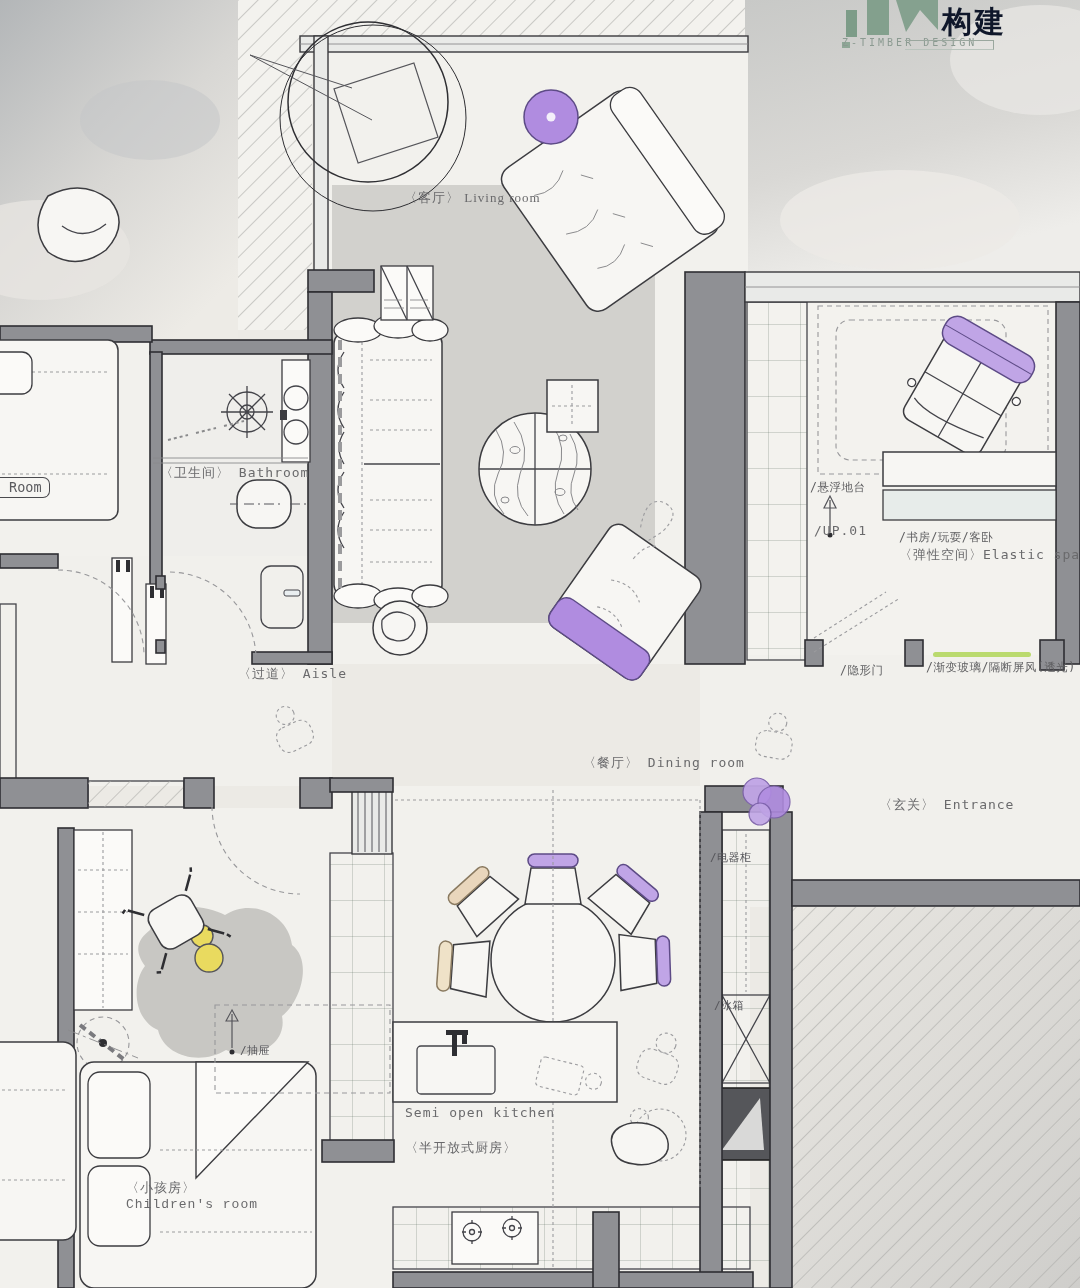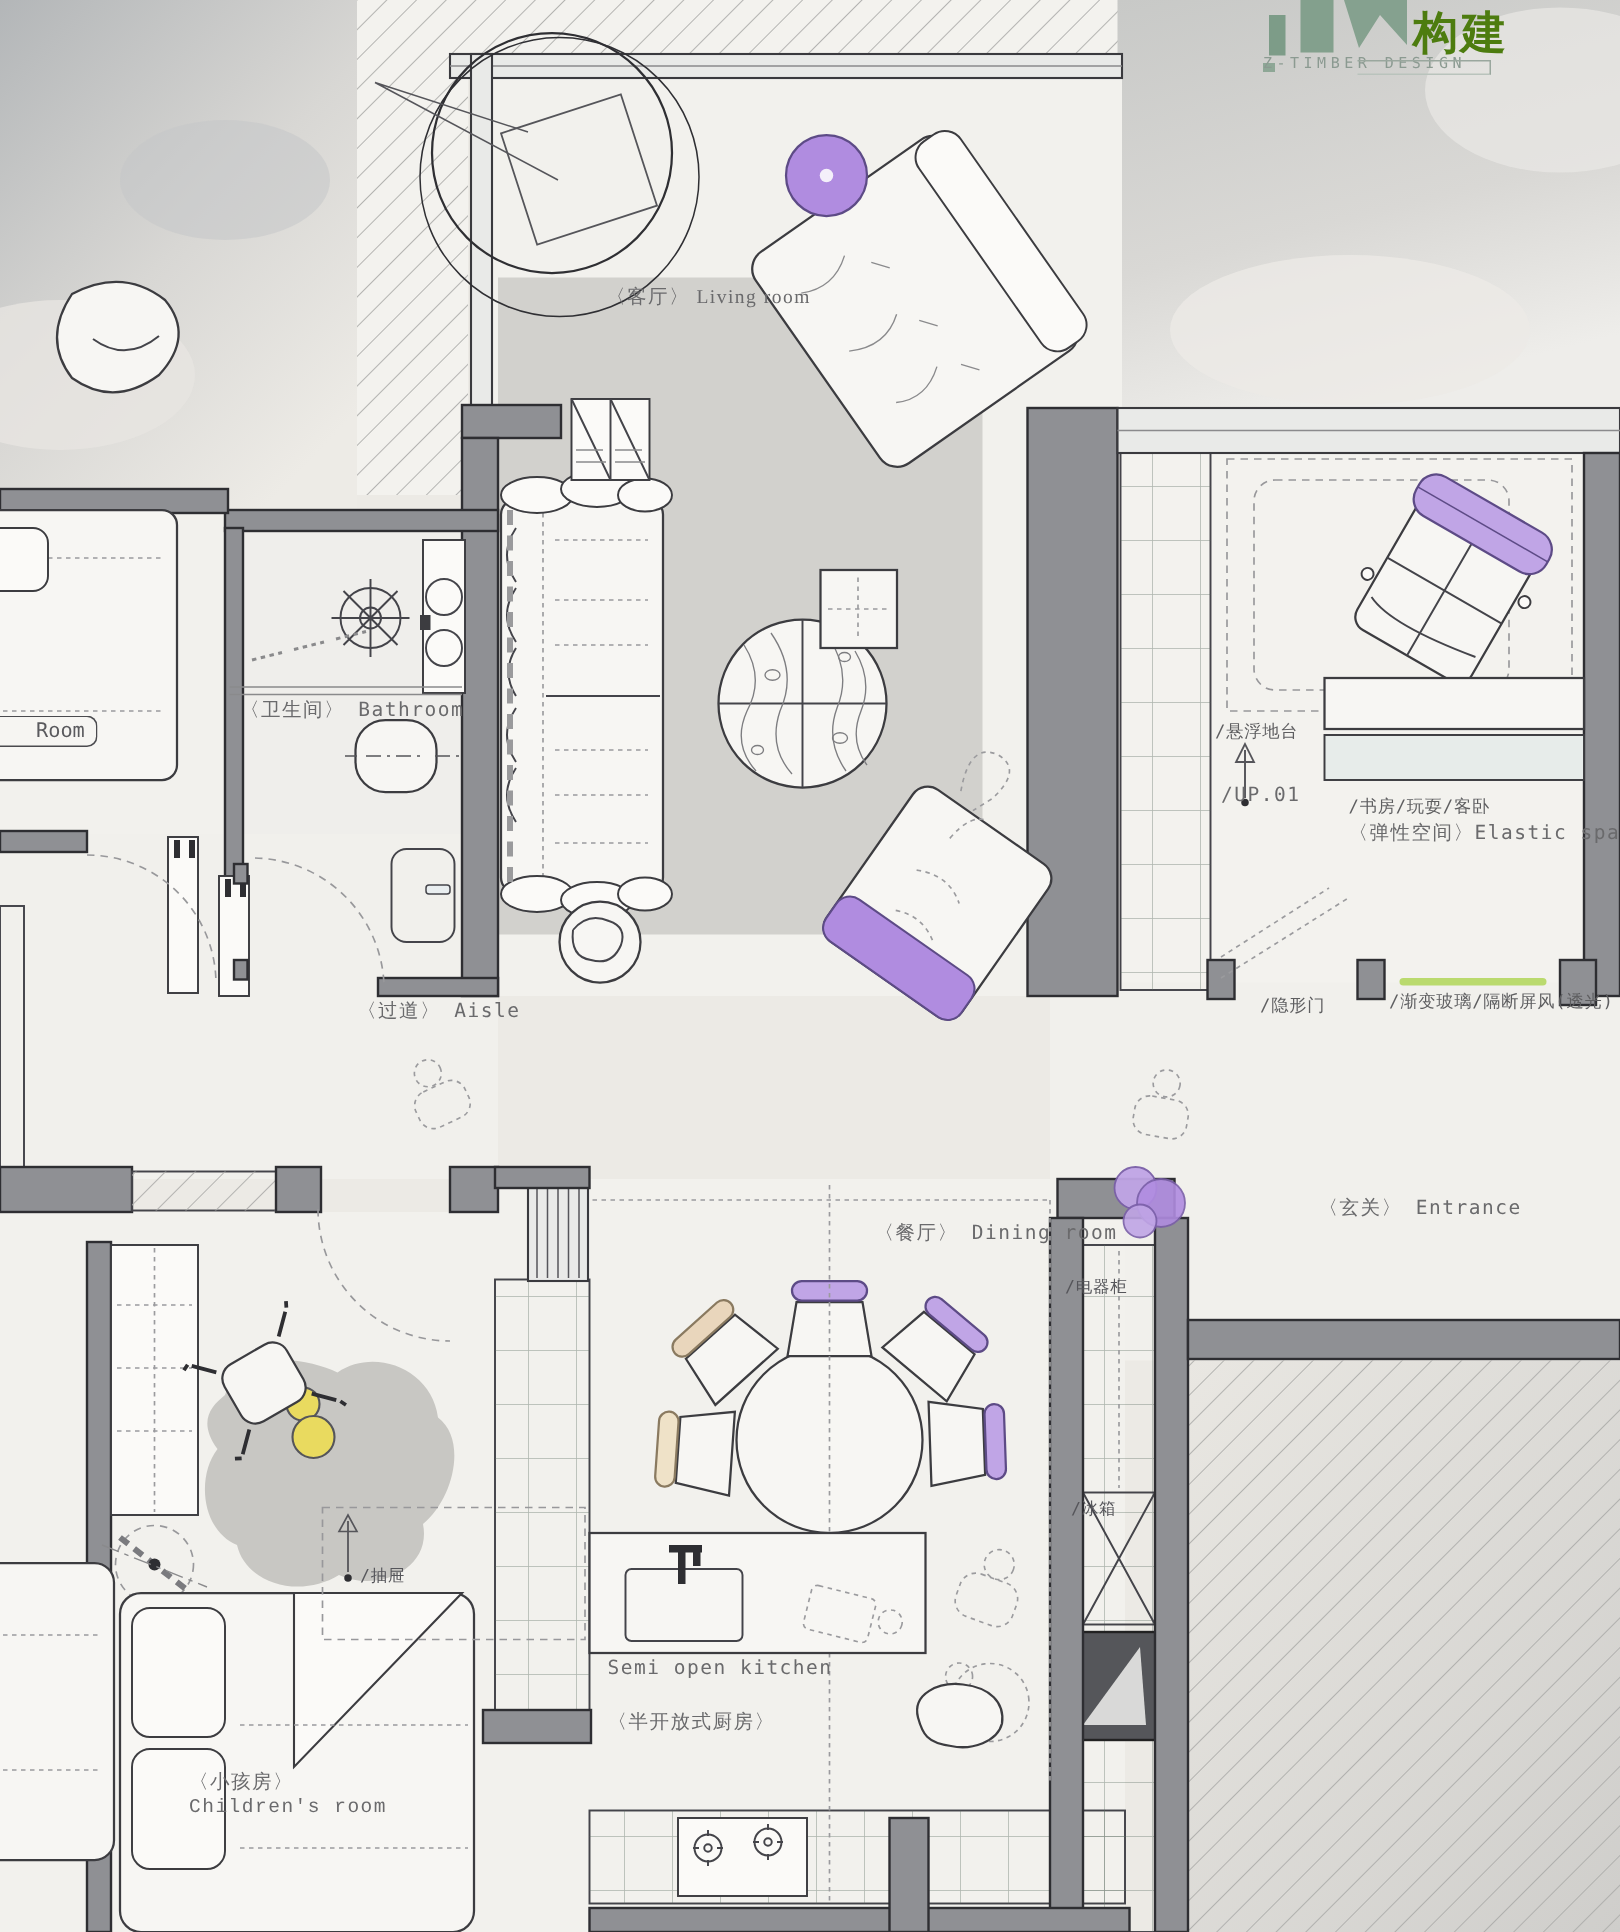--- a/index.html
+++ b/index.html
@@ -3,22 +3,22 @@
 <meta charset="utf-8">
 <style>
   html,body{margin:0;padding:0;background:#dcdbd7;}
   #stage{position:relative;width:1080px;height:1288px;overflow:hidden;
          background:#eceae5;font-family:"DejaVu Sans Mono",monospace;}
   svg{position:absolute;left:0;top:0;}
   .lbl{position:absolute;color:#6a6a6c;font-size:13px;white-space:nowrap;letter-spacing:1px;}
   .lbl-sm{font-size:11.5px;letter-spacing:0.5px;color:#5e5e60;}
   .lbl-xs{font-size:11px;letter-spacing:0.5px;color:#55555a;}
   .room-box{border:1.6px solid #4a4a4e;border-radius:7px;background:#f6f5f2;
-            padding:1px 7px 2px 24px;color:#5a5a5e;font-size:13.5px;}
-  .logo-cn{font-size:30px;color:#4d7c0f;letter-spacing:2px;font-weight:bold;}
+            padding:1px 7px 2px 9px;color:#5a5a5e;font-size:13.5px;}
+  .logo-cn{font-size:30px;color:#0f172a;letter-spacing:2px;font-weight:bold;}
   .logo-en{font-size:10px;color:#8b9a91;letter-spacing:3px;}
   .logo-underline{position:absolute;width:88px;height:8px;border-top:1.5px solid #9aa79e;
                   border-right:1.5px solid #9aa79e;border-bottom:1px solid #b9c3bc;}
 </style>
 </head>
 <body>
 
 <div id="stage">
 <svg width="1080" height="1288" viewBox="0 0 1080 1288">
   <defs>
@@ -413,21 +413,21 @@
   <g>
     <circle cx="757" cy="792" r="14" stroke="#7a5fa8" stroke-width="1.2" opacity="0.95" fill="#c0a5e6"></circle>
     <circle cx="774" cy="802" r="16" stroke="#7a5fa8" stroke-width="1.2" opacity="0.9" fill="#b08ce0"></circle>
     <circle cx="760" cy="814" r="11" stroke="#7a5fa8" stroke-width="1.2" opacity="0.9" fill="#c0a5e6"></circle>
   </g>
 </svg>
 
   <div class="lbl" style="left:404px;top:189px;font-family:Liberation Serif, serif;">〈客厅〉 Living room</div>
   <div class="lbl" style="left:160px;top:464px;">〈卫生间〉 Bathroom</div>
   <div class="lbl" style="left:238px;top:665px;">〈过道〉 Aisle</div>
-  <div class="lbl" style="left:583px;top:813px;">〈餐厅〉 Dining room</div>
+  <div class="lbl" style="left:583px;top:754px;">〈餐厅〉 Dining room</div>
   <div class="lbl" style="left:879px;top:796px;">〈玄关〉 Entrance</div>
   <div class="lbl" style="left:405px;top:1105px;">Semi open kitchen</div>
   <div class="lbl" style="left:405px;top:1123px;margin-top:16px;">〈半开放式厨房〉</div>
   <div class="lbl" style="left:126px;top:1179px;">〈小孩房〉</div>
   <div class="lbl" style="left:126px;top:1197px;font-family:Liberation Mono, monospace;">Children's room</div>
   <div class="lbl lbl-sm" style="left:899px;top:530px;">/书房/玩耍/客卧</div>
   <div class="lbl" style="left:899px;top:546px;">〈弹性空间〉Elastic space</div>
   <div class="lbl lbl-sm" style="left:810px;top:480px;text-align:right;">/悬浮地台</div>
   <div class="lbl" style="left:814px;top:523px;">/UP.01</div>
   <div class="lbl lbl-sm" style="left:840px;top:643px;margin-top:20px;">/隐形门</div>

